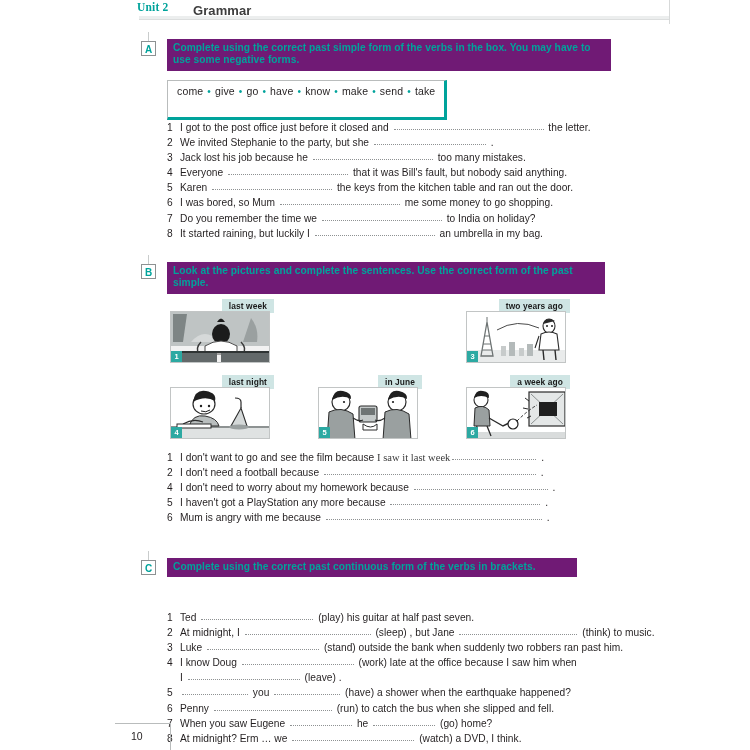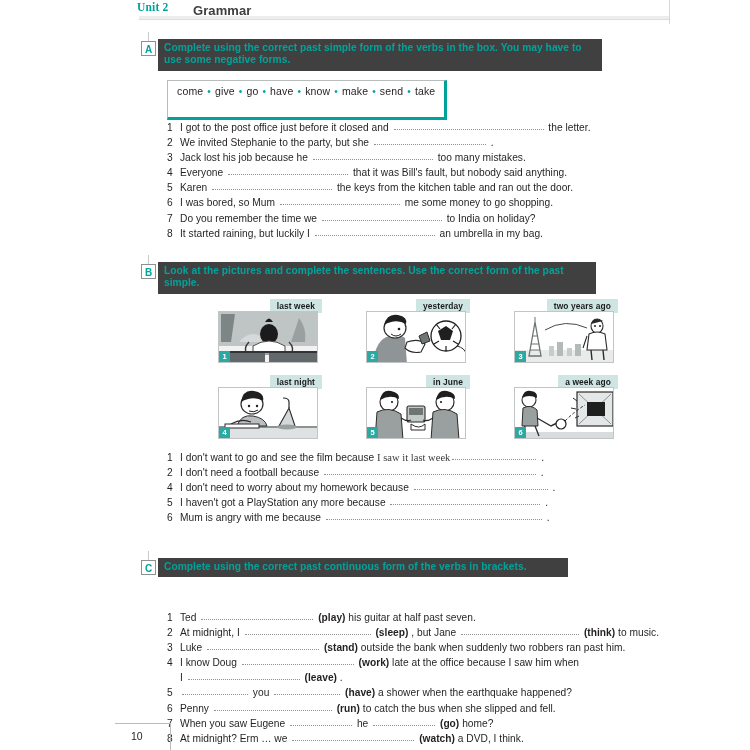--- a/index.html
+++ b/index.html
@@ -34,22 +34,22 @@
     position:absolute;left:0;top:0;
     width:15px;height:15px;
     border:1px solid #8d9192;
     background:#ffffff;
     color:#00a39b;
     font-size:10px;font-weight:bold;
     text-align:center;line-height:15px;
     box-sizing:border-box;
   }
   .instrbar{
-    position:absolute;left:17px;top:-2px;
-    background:#404040;
+    position:absolute;left:26px;top:-2px;
+    background:#701a75;
     padding:3px 6px 4px 6px;
     box-sizing:border-box;
   }
   .instr{
     color:#00a39b;font-weight:bold;font-size:10.2px;line-height:12.4px;
     letter-spacing:.05px;
   }
   .tick{position:absolute;left:7px;top:-9px;width:1px;height:9px;background:#c9cccc;}
 
   
@@ -74,25 +74,25 @@
     border-bottom:1px dotted #8e9192;
     height:8px;
     vertical-align:baseline;
     margin:0 2px;
     position:relative;top:-1px;
   }
   .ans{
     font-family:"Liberation Serif", serif;
     font-size:10.5px;color:#3a3a3a;
   }
-  .bk{font-weight:bold;}
+  .bk{font-weight:normal;}
 
   
   .picgrid{position:absolute;left:170px;top:299px;width:400px;height:141px;}
-  .cell{position:absolute;width:104px;height:64px;margin-left:48px;}
+  .cell{position:absolute;width:104px;height:64px;}
   .caption{
     position:absolute;right:0;top:0;
     background:#cfe5e4;
     color:#1b1b1b;
     font-size:8.4px;font-weight:bold;
     padding:2px 7px 2px 7px;
     letter-spacing:.1px;
     white-space:nowrap;
     box-sizing:border-box;
   }
@@ -183,40 +183,20 @@
       <ellipse cx="50" cy="22" rx="9" ry="10" fill="#1b1b1b"></ellipse>
       <path d="M46 10 q4 -7 8 0" fill="#1b1b1b"></path>
       <path d="M34 34 q16 -10 32 0 l0 8 l-32 0 Z" fill="#ffffff" stroke="#4a4a4a" stroke-width="1"></path>
       <path d="M30 30 q-6 6 -2 12" stroke="#3a3a3a" stroke-width="1.4" fill="none"></path>
       <path d="M70 30 q6 6 2 12" stroke="#3a3a3a" stroke-width="1.4" fill="none"></path>
       <rect x="0" y="41" width="46" height="11" fill="#63696a"></rect>
       <rect x="50" y="41" width="50" height="11" fill="#63696a"></rect>
       <rect x="0" y="39" width="100" height="2" fill="#2f3434"></rect>
           </svg>
           <div class="num">1</div>
-        </div>
-      </div>
-      <div class="cell" style="left: 148px; top: 0px;">
-        <div class="caption">yesterday</div>
-        <div class="frame">
-          <svg width="100" height="52" viewBox="0 0 100 52">
-      <rect x="0" y="0" width="100" height="52" fill="#ffffff"></rect>
-      <path d="M6 52 q2 -24 16 -28 q10 -3 16 2 l2 26 Z" fill="#8f9596"></path>
-      <ellipse cx="28" cy="16" rx="11" ry="10" fill="#ffffff" stroke="#2b2b2b" stroke-width="1.2"></ellipse>
-      <path d="M17 13 q3 -12 14 -10 q10 2 8 9 q-10 -6 -22 1 Z" fill="#1f1f1f"></path>
-      <circle cx="32" cy="17" r="1.3" fill="#1f1f1f"></circle>
-      <path d="M24 22 q5 4 10 0" stroke="#1f1f1f" stroke-width="1" fill="none"></path>
-      <path d="M40 30 q12 -4 18 2 l-4 8 q-10 2 -16 -4 Z" fill="#ffffff" stroke="#2b2b2b" stroke-width="1.1"></path>
-      <path d="M52 24 l8 -4 l3 9 l-8 3 Z" fill="#6f7575" stroke="#2b2b2b" stroke-width="1"></path>
-      <circle cx="79" cy="24" r="15" fill="#ffffff" stroke="#1f1f1f" stroke-width="1.3"></circle>
-      <path d="M79 14 l7 5 l-3 9 l-9 0 l-3 -9 Z" fill="#1f1f1f"></path>
-      <path d="M69 12 l4 5 M89 12 l-4 5 M67 32 l5 -3 M91 32 l-5 -3 M79 39 l0 -5" stroke="#1f1f1f" stroke-width="1.2"></path>
-      <path d="M90 34 q8 2 9 8" stroke="#2b2b2b" stroke-width="1" fill="none"></path>
-          </svg>
-          <div class="num">2</div>
         </div>
       </div>
       <div class="cell" style="left: 296px; top: 0px;">
         <div class="caption">two years ago</div>
         <div class="frame">
           <svg width="100" height="52" viewBox="0 0 100 52">
       <rect x="0" y="0" width="100" height="52" fill="#ffffff"></rect>
       <rect x="0" y="38" width="100" height="14" fill="#e9ebeb"></rect>
       <path d="M14 44 L20 10 L26 44 Z" fill="none" stroke="#6d7373" stroke-width="1.3"></path>
       <path d="M16 32 L24 32 M15 38 L25 38 M17 24 L23 24" stroke="#6d7373" stroke-width="1"></path>

